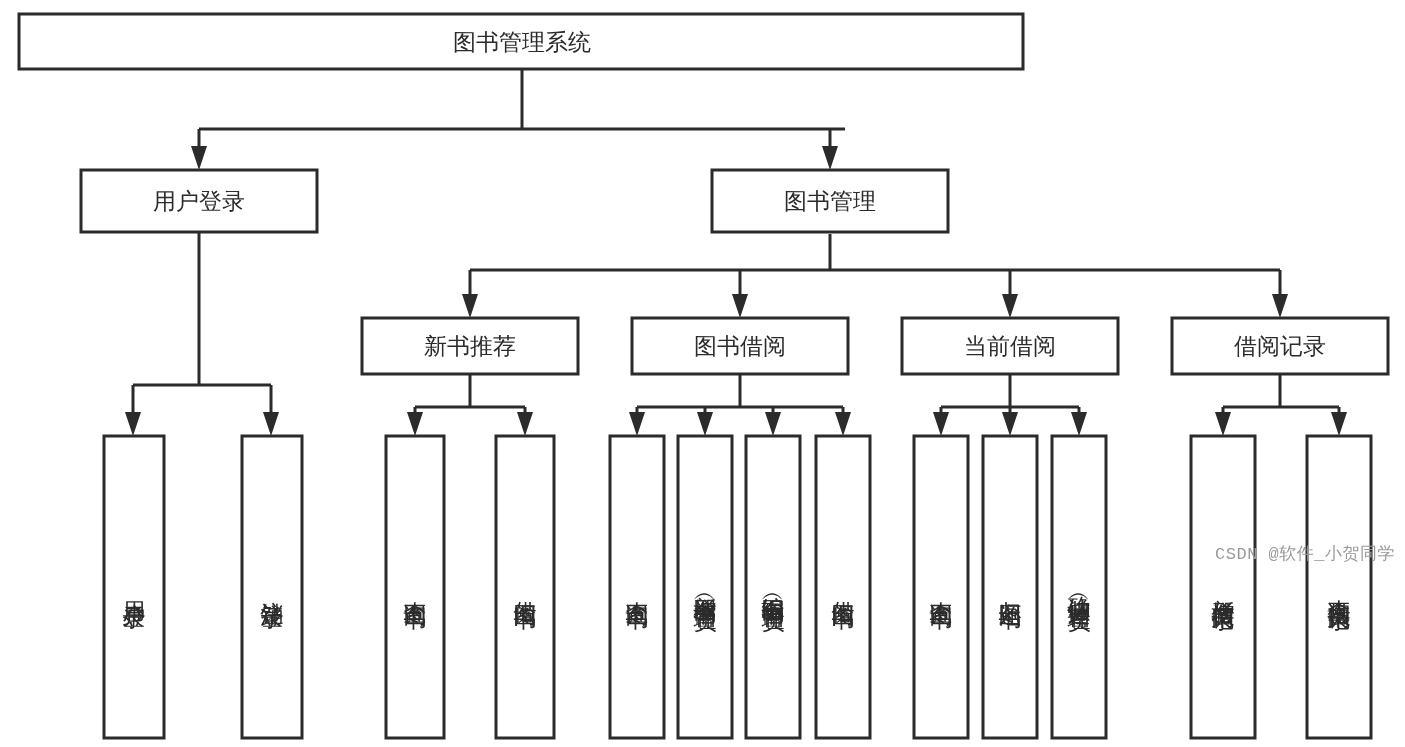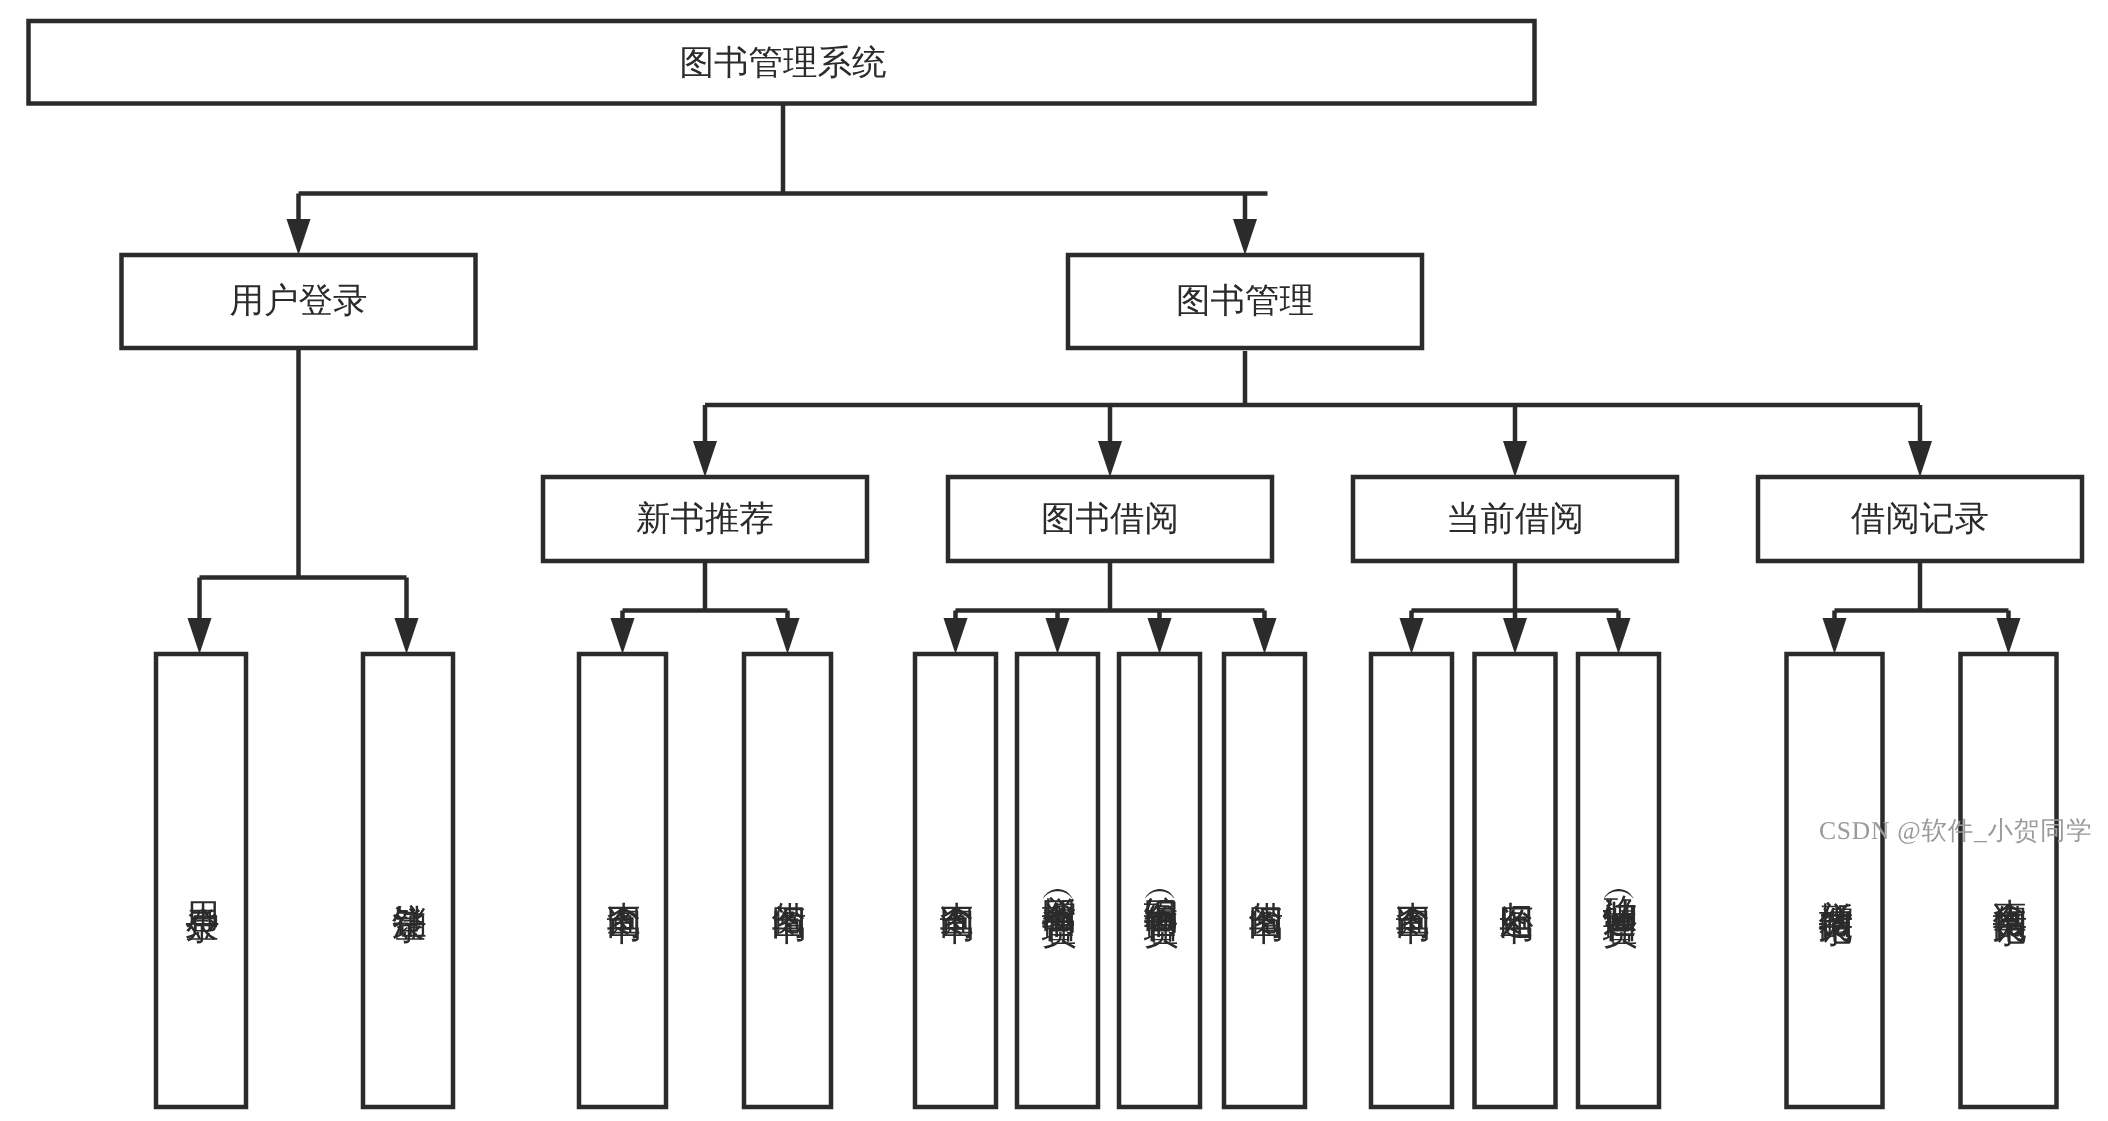--- a/index.html
+++ b/index.html
@@ -63,21 +63,21 @@
     line-height: 1;
     pointer-events: none;
     white-space: nowrap;
   }
   .watermark {
     position: absolute;
     right: 10px;
     bottom: 6px;
     font-size: 17px;
     color: #9a9a9a;
-    font-family: Liberation Serif, serif;
+    font-family: Liberation Mono, monospace;
     letter-spacing: 0.5px;
     white-space: nowrap;
     text-align: center;
   }
 </style>
 </head>
 <body>
 
 <div id="diagram-root">
 

